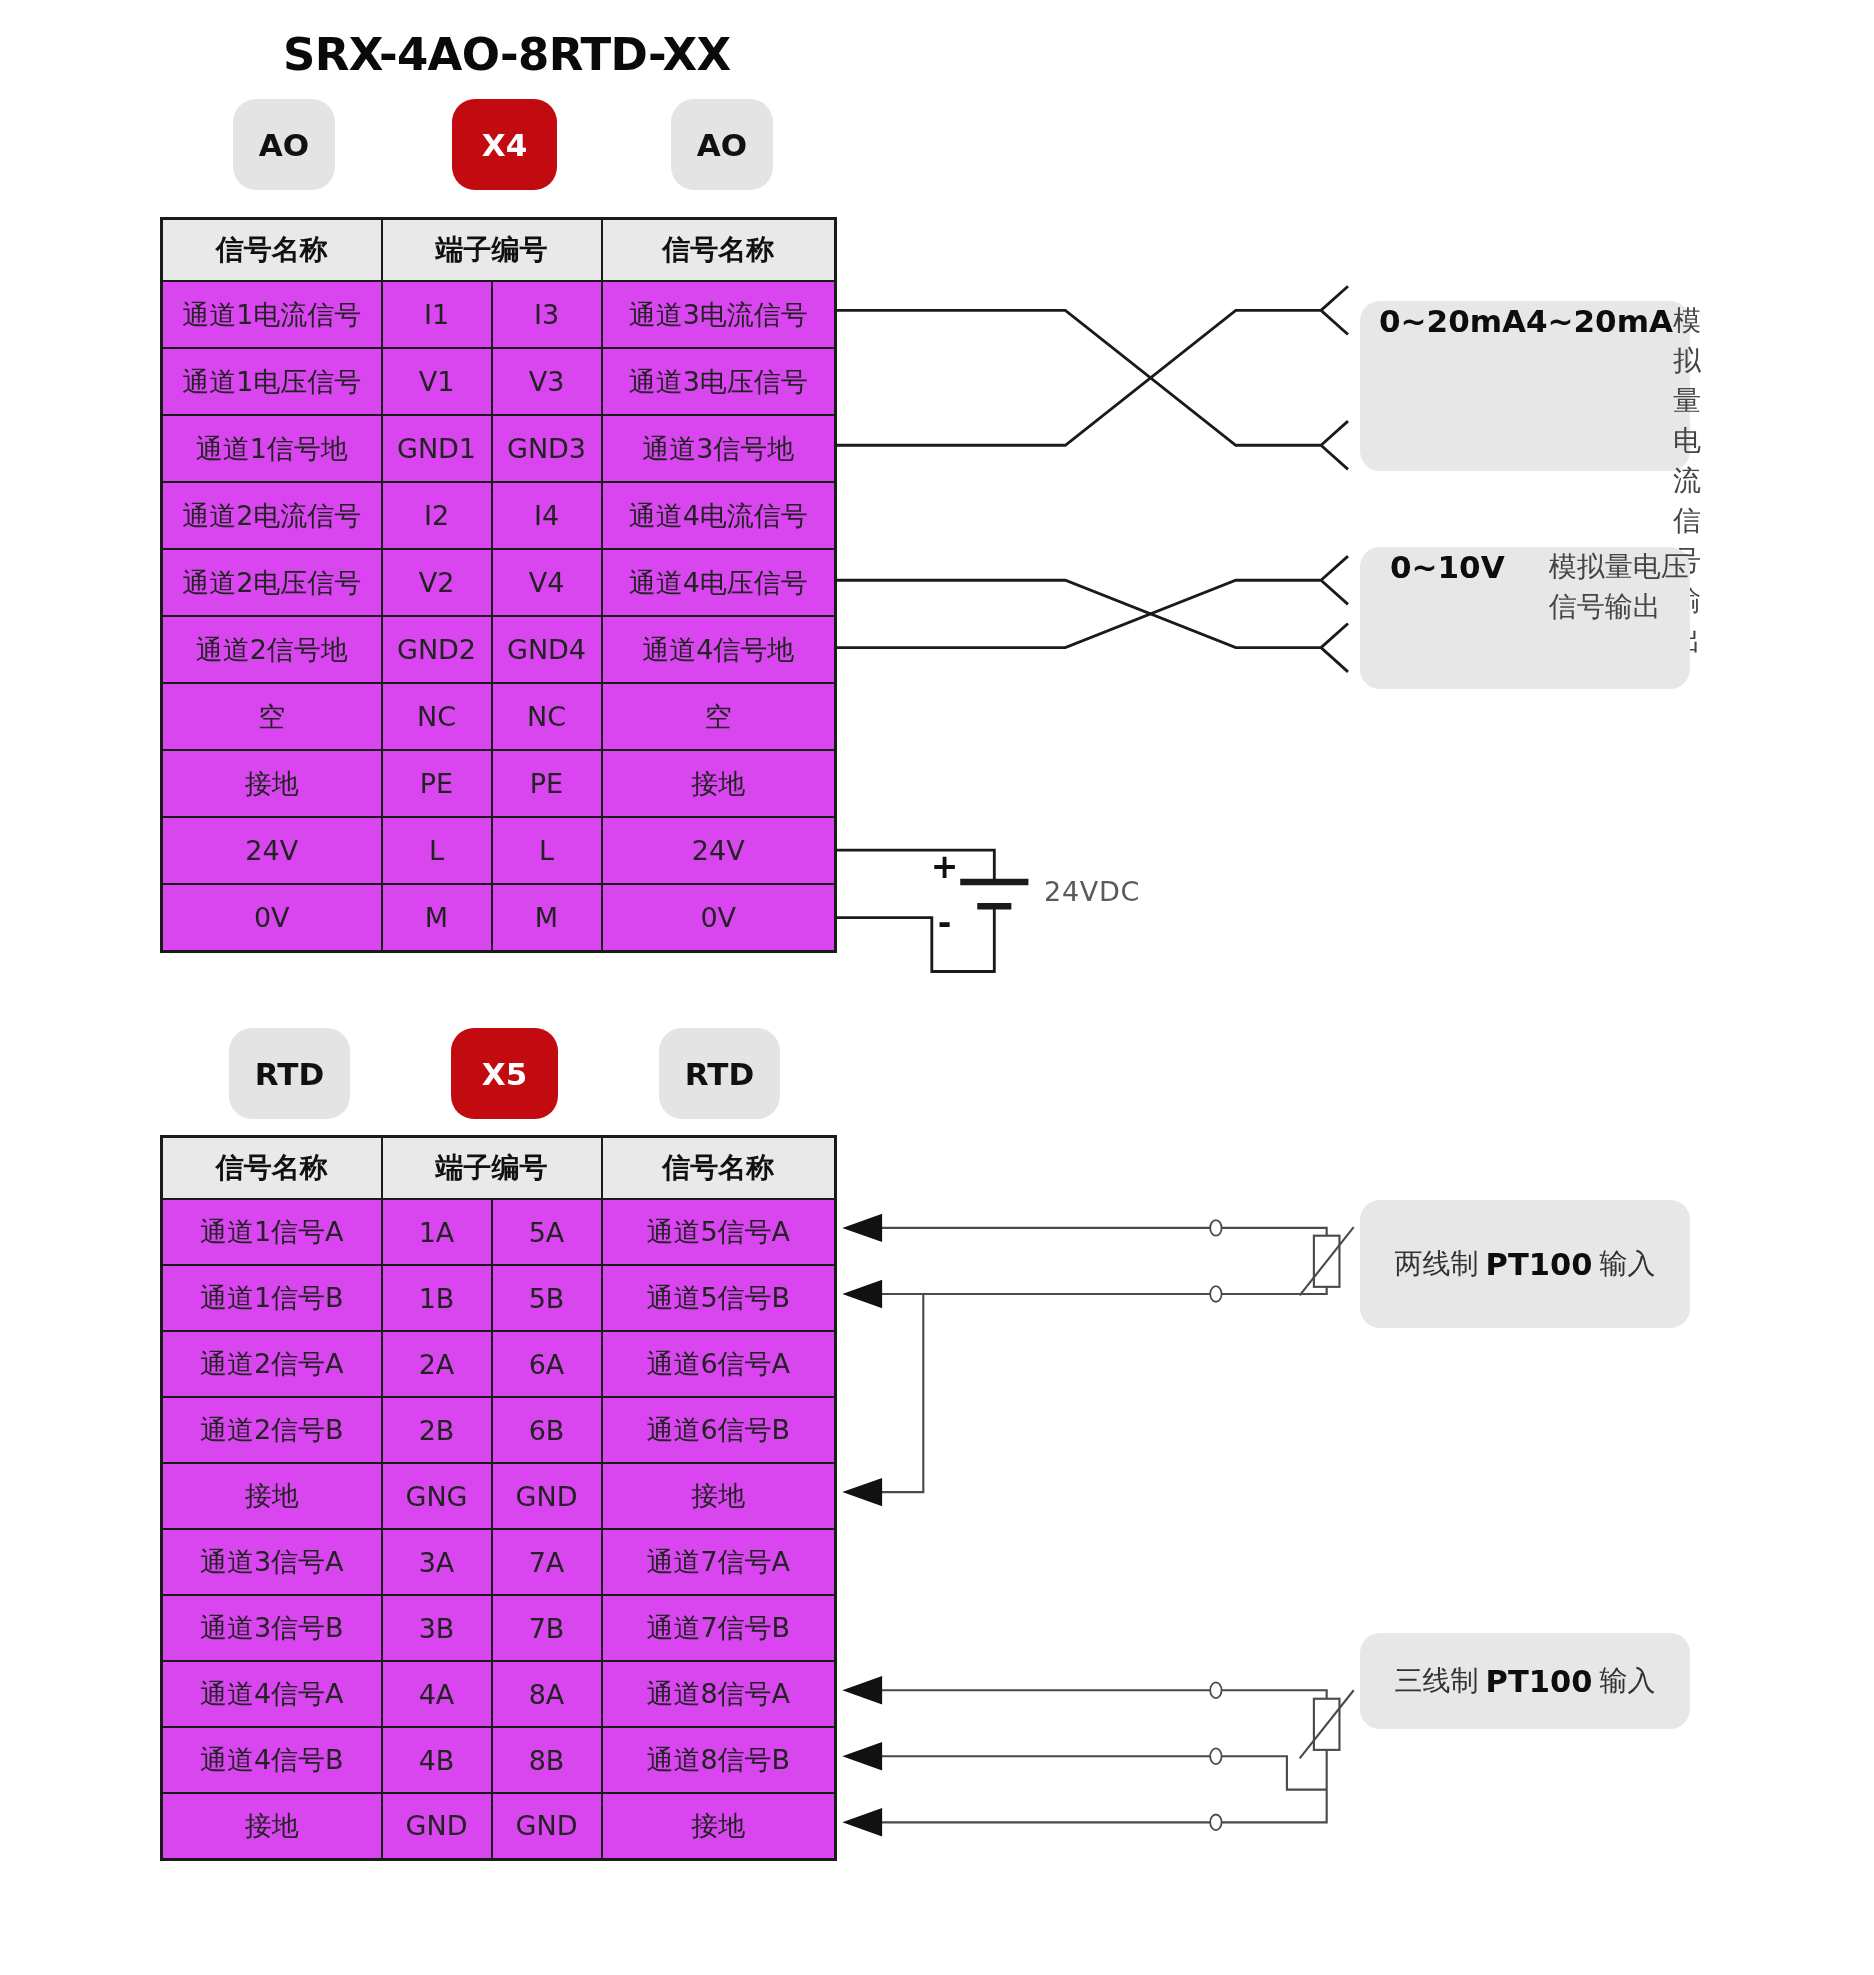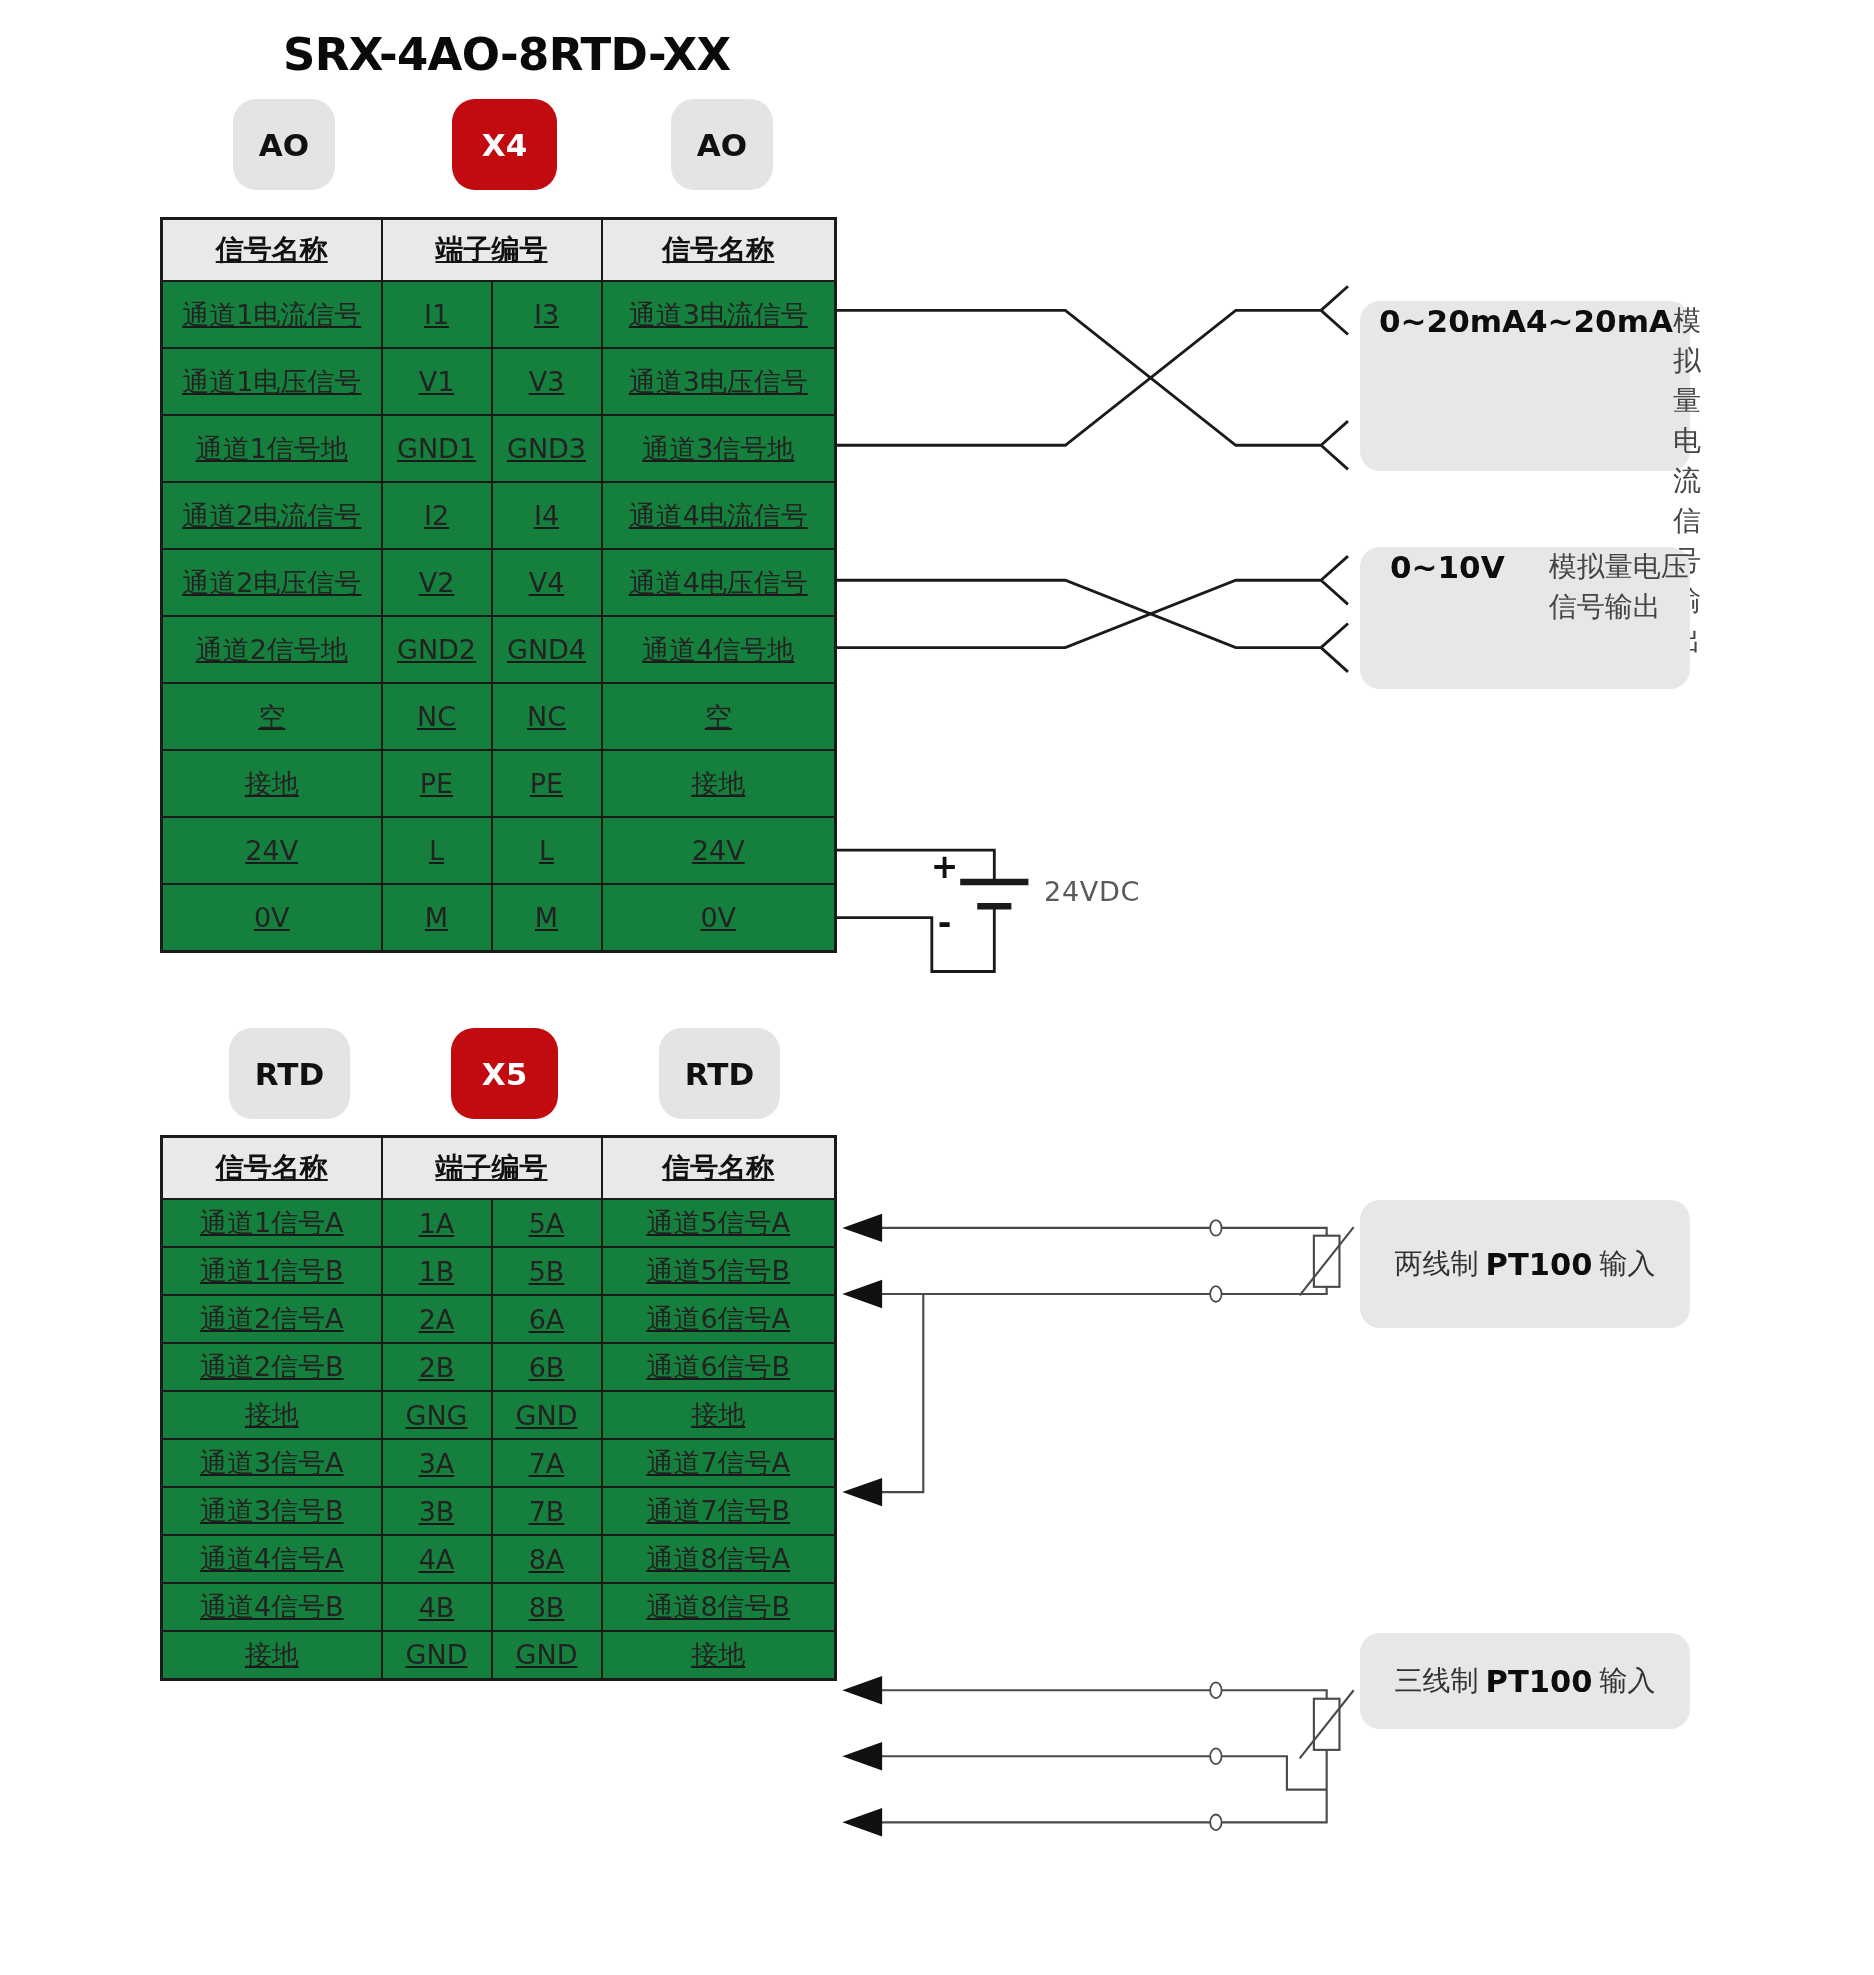--- a/index.html
+++ b/index.html
@@ -15,31 +15,30 @@
   
   .badge{
     position:absolute;height:91px;background:#e4e4e4;border-radius:23px;
     display:flex;align-items:center;justify-content:center;
     font-size:31px;font-weight:800;color:#111;
   }
   .badge.red{background:#c20b10;color:#ffffff;}
   
   table.term{
     position:absolute;border-collapse:collapse;table-layout:fixed;width:675px;
-    background:#15803d;
-    text-decoration:underline;
+    background:#d946ef;
   }
   table.term th,table.term td{
     border:2.1px solid #1a1a1a;text-align:center;vertical-align:middle;
     font-size:27px;color:#222;padding:0;overflow:hidden;white-space:nowrap;
   }
   table.term{border:3.6px solid #1a1a1a;}
   table.term th{background:#e9e9e9;font-size:28px;font-weight:800;height:60px;color:#111;}
   #ao-table tbody tr{height:67px;}
-  #rtd-table tbody tr{height:48px;}
+  #rtd-table tbody tr{height:66px;}
   col.c-wide1{width:220px;} col.c-narrow{width:110px;} col.c-wide2{width:234px;}
   
   #wires{position:absolute;left:0;top:0;}
   
   .note{
     position:absolute;background:#e7e7e7;border-radius:20px;width:330px;
     display:flex;flex-direction:row;justify-content:center;padding-left:30px;box-sizing:border-box;
   }
   .note .big{font-size:31px;font-weight:800;color:#0d0d0d;line-height:40px;}
   .note .sub{font-size:28px;color:#454545;line-height:40px;}

